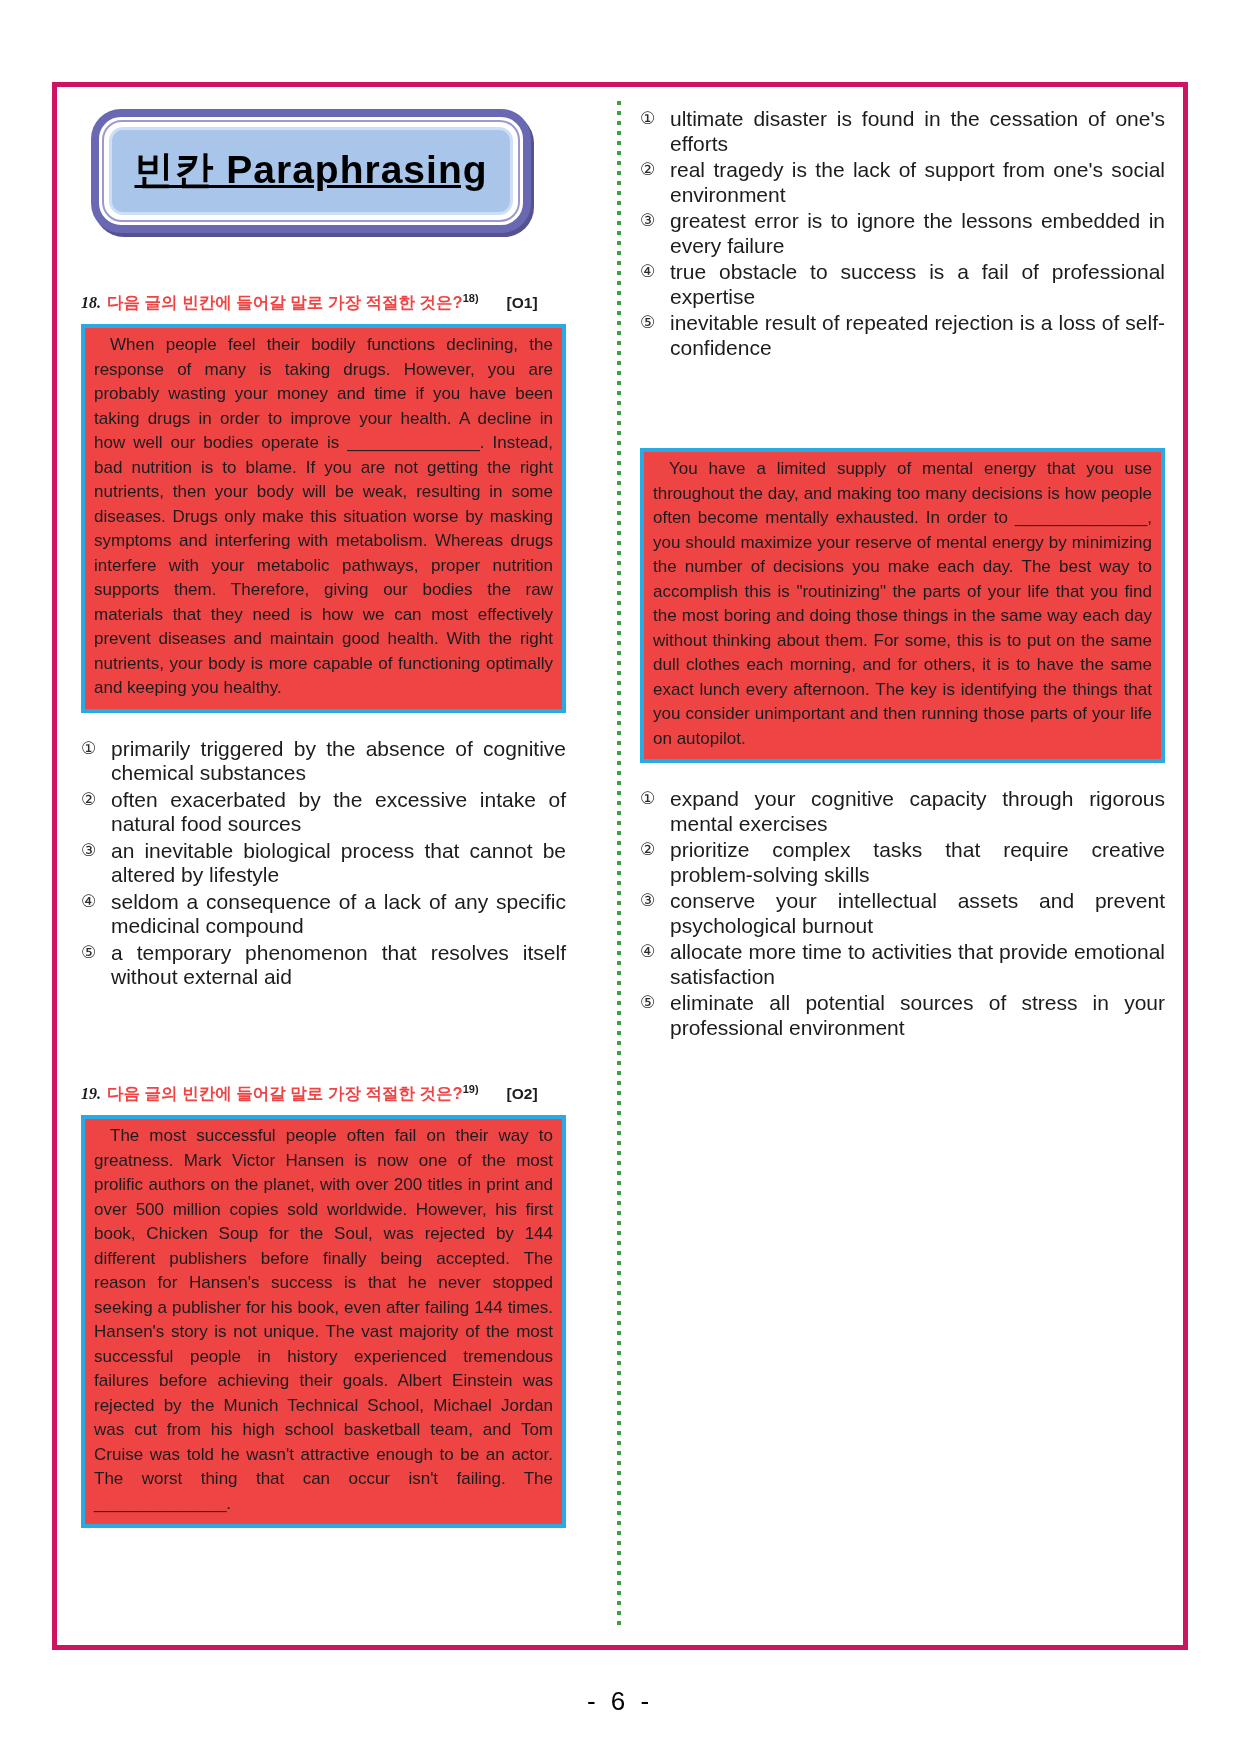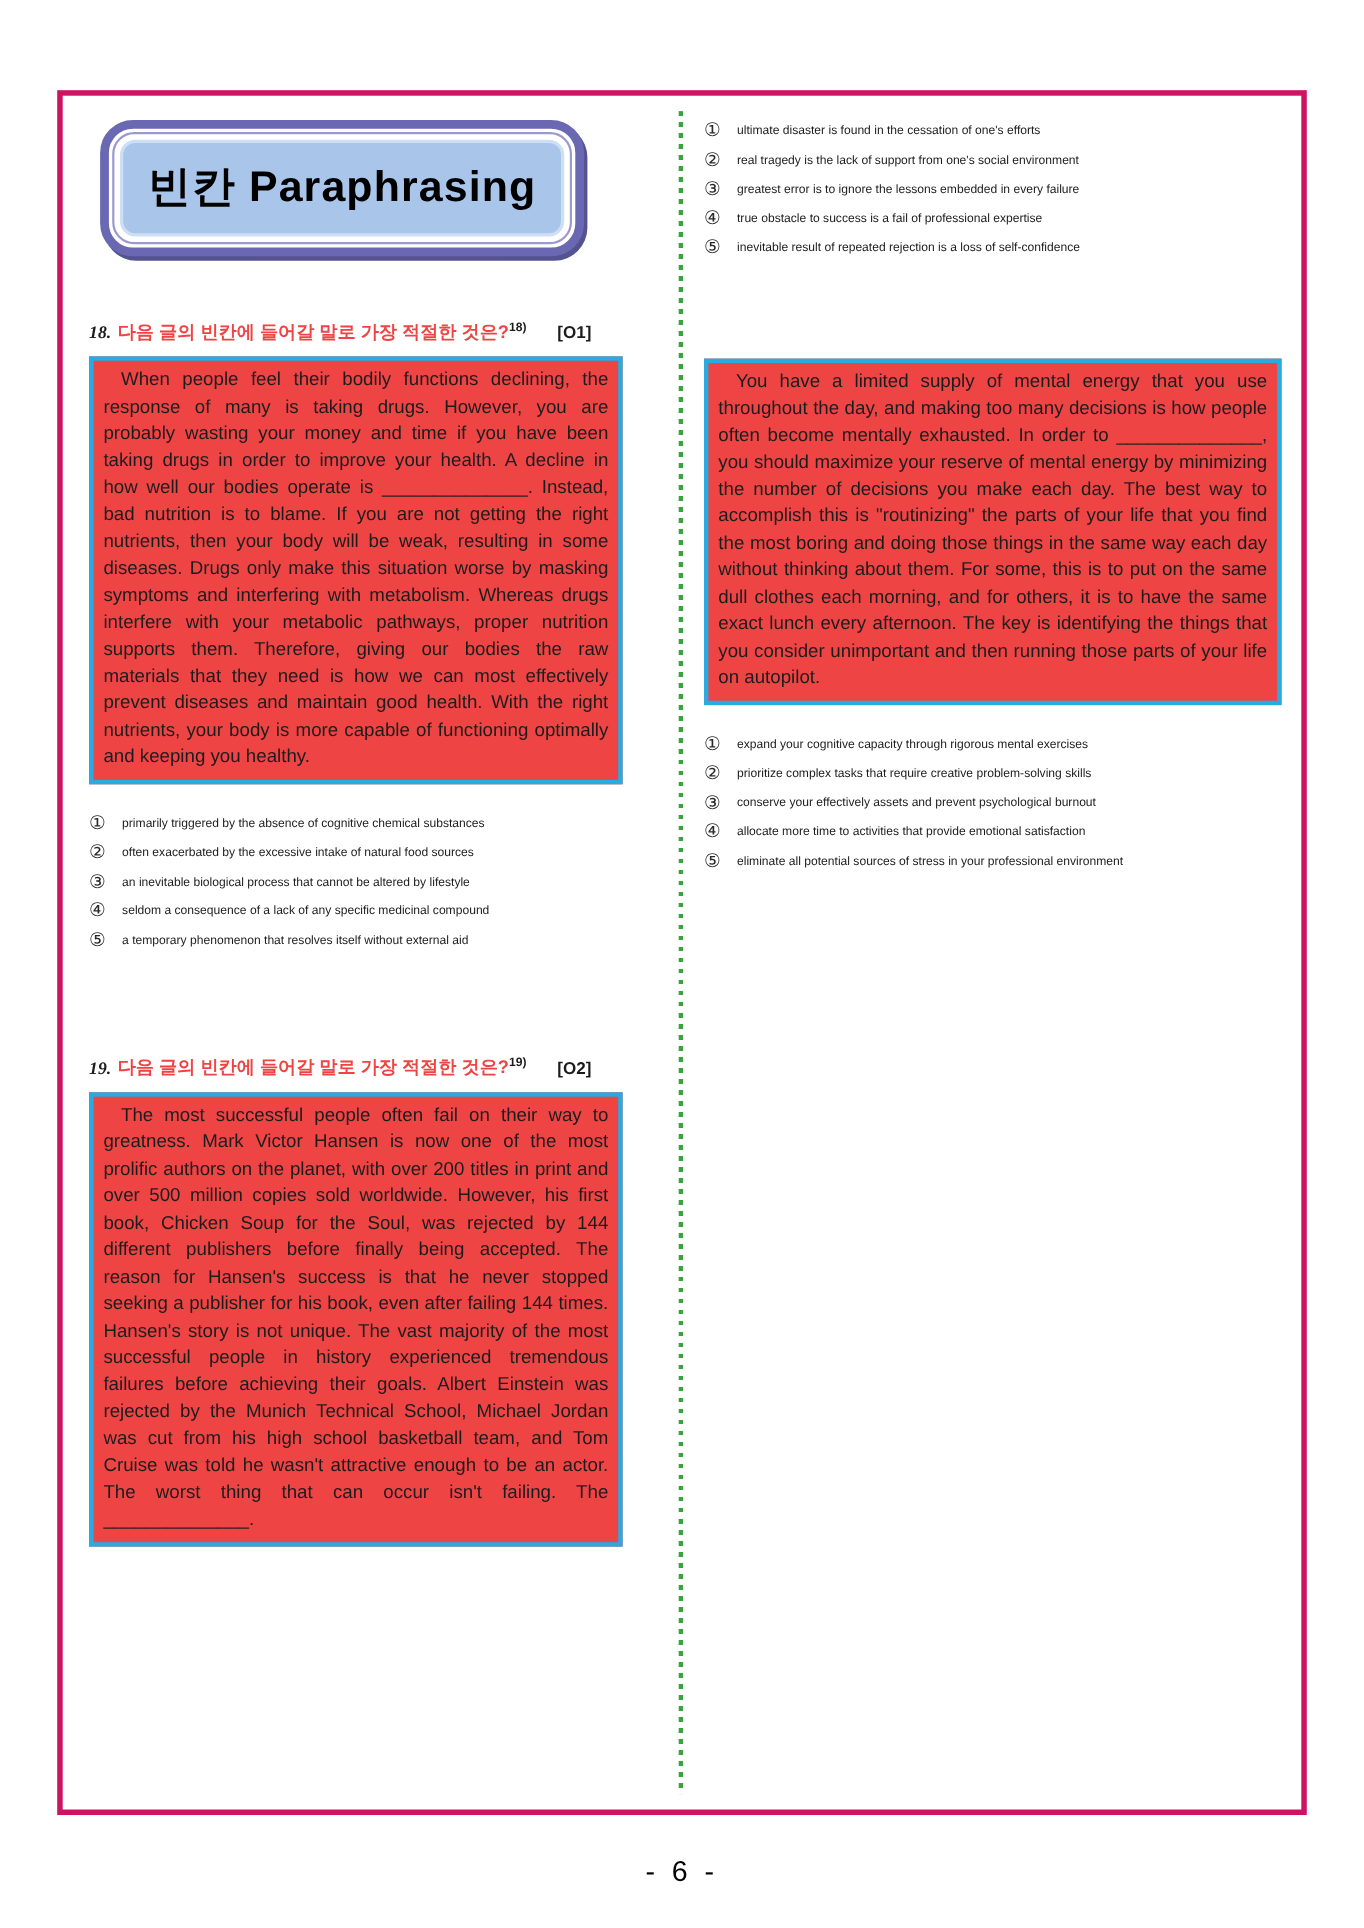--- a/index.html
+++ b/index.html
@@ -44,20 +44,21 @@
   .title-inner {
     background: #a9c6ea;
     border: 3px solid #cddff4;
     border-radius: 14px;
     padding: 13px 6px 15px 6px;
     text-align: center;
     font-size: 39px;
     font-weight: bold;
     letter-spacing: 1px;
     color: #000;
+    text-decoration: underline;
   }
 
   .question-header { margin-bottom: 8px; line-height: 26px; white-space: nowrap; }
   .q-num {
     font-family: "Liberation Serif", serif;
     font-style: italic; font-weight: bold;
     font-size: 16px; margin-right: 6px;
   }
   .q-prompt { font-weight: bold; font-size: 16.5px; color: #ef4444; }
   .q-ref { font-weight: bold; font-size: 11px; vertical-align: super; }
@@ -71,21 +72,21 @@
   .passage {
     font-size: 17px; line-height: 24.5px;
     text-align: justify;
     text-indent: 16px;
     color: #1c1c1e;
   }
 
   .options { margin-top: 24px; list-style: none; }
   .opt-row { display: flex; margin-bottom: 2px; }
   .opt-marker { flex: 0 0 30px; font-size: 17px; line-height: 24.5px; color: #2a2a2c; }
-  .opt-text { flex: 1; font-size: 11px; line-height: 24.5px; text-align: justify; }
+  .opt-text { flex: 1; font-size: 21px; line-height: 24.5px; text-align: justify; }
 
   .mt-q19 { margin-top: 86px; }
   .mt-q20 { margin-top: 88px; }
 
   .page-number {
     position: absolute; top: 1686px; left: 0;
     width: 100%; text-align: center;
     font-size: 26px; letter-spacing: 4px; color: #000;
   }
 </style>
@@ -179,21 +180,21 @@
         <li class="opt-row">
             <span class="opt-marker">①</span>
             <span class="opt-text">expand your cognitive capacity through rigorous mental exercises</span>
           </li>
         <li class="opt-row">
             <span class="opt-marker">②</span>
             <span class="opt-text">prioritize complex tasks that require creative problem-solving skills</span>
           </li>
         <li class="opt-row">
             <span class="opt-marker">③</span>
-            <span class="opt-text">conserve your effectively assets and prevent psychological burnout</span>
+            <span class="opt-text">conserve your intellectual assets and prevent psychological burnout</span>
           </li>
         <li class="opt-row">
             <span class="opt-marker">④</span>
             <span class="opt-text">allocate more time to activities that provide emotional satisfaction</span>
           </li>
         <li class="opt-row">
             <span class="opt-marker">⑤</span>
             <span class="opt-text">eliminate all potential sources of stress in your professional environment</span>
           </li>
       </ul>

